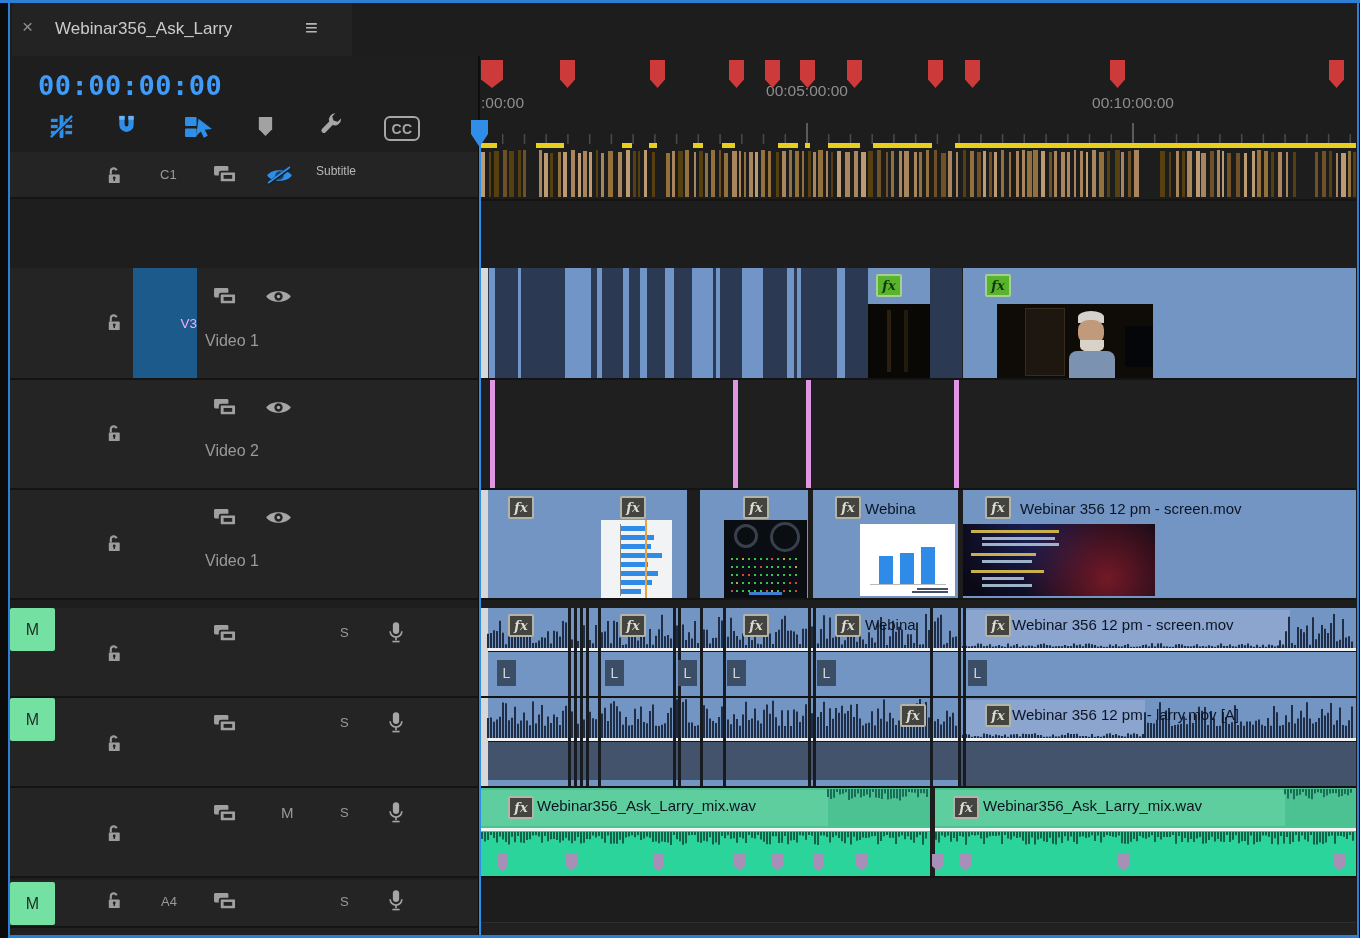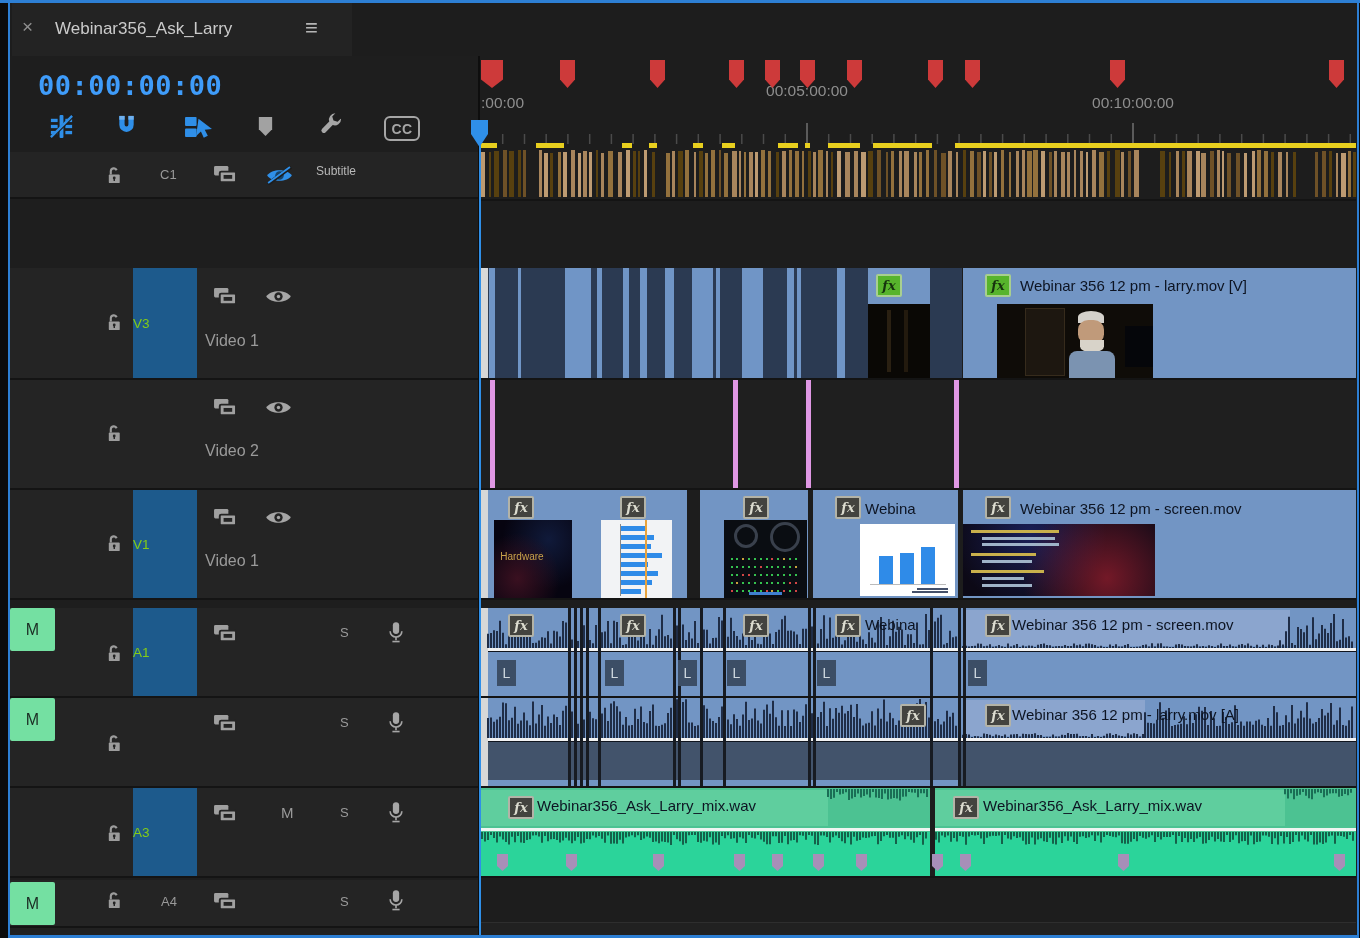--- a/index.html
+++ b/index.html
@@ -1,20 +1,20 @@
 <!DOCTYPE html>
 <html><head>
 <meta charset="utf-8">
 <style>
   html,body{margin:0;padding:0;width:1360px;height:938px;background:#0b0b0b;overflow:hidden;
     font-family:"Liberation Sans",sans-serif;position:relative}
   .abs{position:absolute}
   .hdr-row{position:absolute;left:10px;width:468px;background:#242424;border-bottom:2px solid #141414;box-sizing:border-box}
-  .vbox{position:absolute;background:#1d5a8c;display:flex;align-items:center;justify-content:flex-start;
-    color:#84cc16;font-size:13.5px}
+  .vbox{position:absolute;background:#1d5a8c;display:flex;align-items:center;justify-content:flex-end;
+    color:#f0abfc;font-size:13.5px}
   .rowname{position:absolute;color:#9a9a9a;font-size:16px}
   .small-id{position:absolute;color:#9a9a9a;font-size:13px}
   .ic{position:absolute;line-height:0}
   .ic svg{display:block}
   .mbtn{position:absolute;width:45px;height:43px;background:#74e0a2;border-radius:2px;display:flex;
     align-items:center;justify-content:center;color:#1c2d24;font-size:16px}
   .sbtn{position:absolute;color:#9a9a9a;font-size:13px}
   .fx{position:absolute;width:26px;height:23px;border-radius:2px;display:flex;align-items:center;justify-content:center;
     font:italic 600 13px "DejaVu Serif",serif;box-sizing:border-box;z-index:6}
   .fx.gray{background:#43433f;border:2px solid #b3b3a7;color:#dcdcd0}
@@ -167,23 +167,20 @@
 </div>
 <div class="hdr-row" style="top:490px;height:110px">
   <span class="ic" style="left:95px;top:43px">
       <svg viewBox="0 0 20 22" width="19" height="21">
         <path d="M5 10V6.5a4.3 4.3 0 0 1 8.3-1.5l-2.1.9A2.1 2.1 0 0 0 7.2 6.5V10z" fill="#9c9c9c"></path>
         <rect x="4" y="10" width="11.5" height="9" rx="1" fill="#9c9c9c"></rect>
         <circle cx="9.7" cy="13.6" r="1.5" fill="#242424"></circle>
         <rect x="9" y="13.8" width="1.5" height="3" fill="#242424"></rect>
       </svg>
     </span>
-  <div class="vbox" style="left:123px;top:0;width:64px;height:108px">
-    <span>V1</span>
-    </div>
   <span class="ic" style="left:203px;top:17px">
       <svg viewBox="0 0 26 22" width="25" height="21">
         <rect x="1" y="2" width="15" height="10" rx="1.5" fill="#a0a0a0"></rect>
         <rect x="7" y="8" width="17" height="11" rx="1.5" fill="#a0a0a0" stroke="#242424" stroke-width="2"></rect>
         <rect x="11" y="11.5" width="9" height="4" fill="#242424"></rect>
       </svg>
     </span>
   <span class="ic" style="left:255px;top:19px">
       <svg viewBox="0 0 28 18" width="27" height="17">
         <path d="M1 9C6 1.5 22 1.5 27 9 22 16.5 6 16.5 1 9z" fill="#a6a6a6"></path>
@@ -196,23 +193,20 @@
 
 <div class="hdr-row" style="top:608px;height:90px">
   <span class="ic" style="left:95px;top:35px">
       <svg viewBox="0 0 20 22" width="19" height="21">
         <path d="M5 10V6.5a4.3 4.3 0 0 1 8.3-1.5l-2.1.9A2.1 2.1 0 0 0 7.2 6.5V10z" fill="#9c9c9c"></path>
         <rect x="4" y="10" width="11.5" height="9" rx="1" fill="#9c9c9c"></rect>
         <circle cx="9.7" cy="13.6" r="1.5" fill="#242424"></circle>
         <rect x="9" y="13.8" width="1.5" height="3" fill="#242424"></rect>
       </svg>
     </span>
-  <div class="vbox" style="left:123px;top:0;width:64px;height:88px">
-    <span>A1</span>
-    </div>
   <span class="ic" style="left:203px;top:15px">
       <svg viewBox="0 0 26 22" width="25" height="21">
         <rect x="1" y="2" width="15" height="10" rx="1.5" fill="#a0a0a0"></rect>
         <rect x="7" y="8" width="17" height="11" rx="1.5" fill="#a0a0a0" stroke="#242424" stroke-width="2"></rect>
         <rect x="11" y="11.5" width="9" height="4" fill="#242424"></rect>
       </svg>
     </span>
   <div class="mbtn">
       <span>M</span>
     </div>
@@ -257,23 +251,20 @@
 </div>
 <div class="hdr-row" style="top:788px;height:90px">
   <span class="ic" style="left:95px;top:35px">
       <svg viewBox="0 0 20 22" width="19" height="21">
         <path d="M5 10V6.5a4.3 4.3 0 0 1 8.3-1.5l-2.1.9A2.1 2.1 0 0 0 7.2 6.5V10z" fill="#9c9c9c"></path>
         <rect x="4" y="10" width="11.5" height="9" rx="1" fill="#9c9c9c"></rect>
         <circle cx="9.7" cy="13.6" r="1.5" fill="#242424"></circle>
         <rect x="9" y="13.8" width="1.5" height="3" fill="#242424"></rect>
       </svg>
     </span>
-  <div class="vbox" style="left:123px;top:0;width:64px;height:88px">
-    <span>A3</span>
-    </div>
   <span class="ic" style="left:203px;top:15px">
       <svg viewBox="0 0 26 22" width="25" height="21">
         <rect x="1" y="2" width="15" height="10" rx="1.5" fill="#a0a0a0"></rect>
         <rect x="7" y="8" width="17" height="11" rx="1.5" fill="#a0a0a0" stroke="#242424" stroke-width="2"></rect>
         <rect x="11" y="11.5" width="9" height="4" fill="#242424"></rect>
       </svg>
     </span>
   <span class="sbtn" style="left:271px;top:16px;font-size:15px">M</span>
   <span class="sbtn" style="left:330px;top:17px">S</span>
   <span class="ic" style="left:377px;top:13px">
@@ -467,21 +458,20 @@
     <div style="position: absolute; left: 835px; top: 2.13656px; width: 3.3px; height: 44.8634px; background: rgb(110, 81, 39);"></div>
     <div style="position: absolute; left: 841.633px; top: 1.36587px; width: 4px; height: 45.6341px; background: rgb(110, 81, 39);"></div>
     <div style="position: absolute; left: 848.556px; top: 1.09704px; width: 3.8px; height: 45.903px; background: rgb(87, 64, 15);"></div>
     <div style="position: absolute; left: 855.821px; top: 2.55847px; width: 2.2px; height: 44.4415px; background: rgb(168, 133, 92);"></div>
     <div style="position: absolute; left: 861.484px; top: 2.94387px; width: 4.4px; height: 44.0561px; background: rgb(189, 155, 114);"></div>
     <div style="position: absolute; left: 867.522px; top: 1.45895px; width: 3.5px; height: 45.5411px; background: rgb(147, 113, 61);"></div>
     <div style="position: absolute; left: 873.41px; top: 2.36274px; width: 3px; height: 44.6373px; background: rgb(87, 64, 15);"></div>
   </div>
 
 <div class="trackrow" id="v3row" style="top:268px;height:110px;border-bottom:2px solid #141414">
-  <div class="clip-title" style="left:540px;top:9px;width:330px">Webinar 356 12 pm - larry.mov [V]</div>
 <div style="position: absolute; left: 0px; top: 0px; width: 8px; height: 110px; background: rgb(216, 216, 216);"></div>
     <div style="position: absolute; left: 8px; top: 0px; width: 474px; height: 110px; background: rgb(43, 58, 82);"></div>
     <div style="position: absolute; left: 9px; top: 0px; width: 6px; height: 110px; background: rgb(112, 149, 198);"></div>
     <div style="position: absolute; left: 38px; top: 0px; width: 3px; height: 110px; background: rgb(112, 149, 198);"></div>
     <div style="position: absolute; left: 85px; top: 0px; width: 26px; height: 110px; background: rgb(112, 149, 198);"></div>
     <div style="position: absolute; left: 117px; top: 0px; width: 5px; height: 110px; background: rgb(112, 149, 198);"></div>
     <div style="position: absolute; left: 143px; top: 0px; width: 6px; height: 110px; background: rgb(112, 149, 198);"></div>
     <div style="position: absolute; left: 160px; top: 0px; width: 7px; height: 110px; background: rgb(112, 149, 198);"></div>
     <div style="position: absolute; left: 185px; top: 0px; width: 9px; height: 110px; background: rgb(112, 149, 198);"></div>
     <div style="position: absolute; left: 212px; top: 0px; width: 21px; height: 110px; background: rgb(112, 149, 198);"></div>
@@ -513,23 +503,20 @@
     <div style="position: absolute; left: 253px; top: 0px; width: 5px; height: 108px; background: rgb(223, 151, 228);"></div>
     <div style="position: absolute; left: 326px; top: 0px; width: 5px; height: 108px; background: rgb(223, 151, 228);"></div>
     <div style="position: absolute; left: 474px; top: 0px; width: 5px; height: 108px; background: rgb(223, 151, 228);"></div>
   </div>
 <div class="trackrow" id="v1row" style="top:490px;height:108px;border-bottom:2px solid #141414">
   <div class="clip-title" style="left:385px;top:10px;width:90px">Webina</div>
   <div class="clip-title" style="left:540px;top:10px;width:330px">Webinar 356 12 pm - screen.mov</div>
 <div style="position: absolute; left: 0px; top: 0px; width: 8px; height: 108px; background: rgb(216, 216, 216);"></div>
     <div style="position: absolute; left: 8px; top: 0px; width: 5px; height: 108px; background: rgb(114, 149, 196);"></div>
     <div style="position: absolute; left: 13px; top: 0px; width: 80px; height: 108px; background: rgb(114, 149, 196);"></div>
-    <div style="position: absolute; left: 14px; top: 30px; width: 78px; height: 78px; background: radial-gradient(at 30% 75%, rgb(58, 16, 32) 0%, rgba(0, 0, 0, 0) 55%), radial-gradient(at 70% 25%, rgb(16, 26, 58) 0%, rgba(0, 0, 0, 0) 60%), rgb(6, 4, 16);">
-      <div style="position: absolute; left: 8%; top: 40%; color: rgb(200, 162, 74); font-size: 10px;">Hardware</div>
-    </div>
     <div class="fx gray" style="position: absolute; left: 28px; top: 6px;">fx</div>
     <div style="position: absolute; left: 93px; top: 0px; width: 27px; height: 108px; background: rgb(114, 149, 196);"></div>
     <div style="position: absolute; left: 120px; top: 0px; width: 73px; height: 108px; background: rgb(114, 149, 196);"></div>
     <div style="position: absolute; left: 121px; top: 30px; width: 71px; height: 78px; background: rgb(242, 243, 245);">
       <div style="position: absolute; left: 28%; top: 6px; width: 34%; height: 5px; background: rgb(47, 139, 232);"></div>
       <div style="position: absolute; left: 28%; top: 15px; width: 46%; height: 5px; background: rgb(47, 139, 232);"></div>
       <div style="position: absolute; left: 28%; top: 24px; width: 42%; height: 5px; background: rgb(47, 139, 232);"></div>
       <div style="position: absolute; left: 28%; top: 33px; width: 58%; height: 5px; background: rgb(47, 139, 232);"></div>
       <div style="position: absolute; left: 28%; top: 42px; width: 38%; height: 5px; background: rgb(47, 139, 232);"></div>
       <div style="position: absolute; left: 28%; top: 51px; width: 52%; height: 5px; background: rgb(47, 139, 232);"></div>

